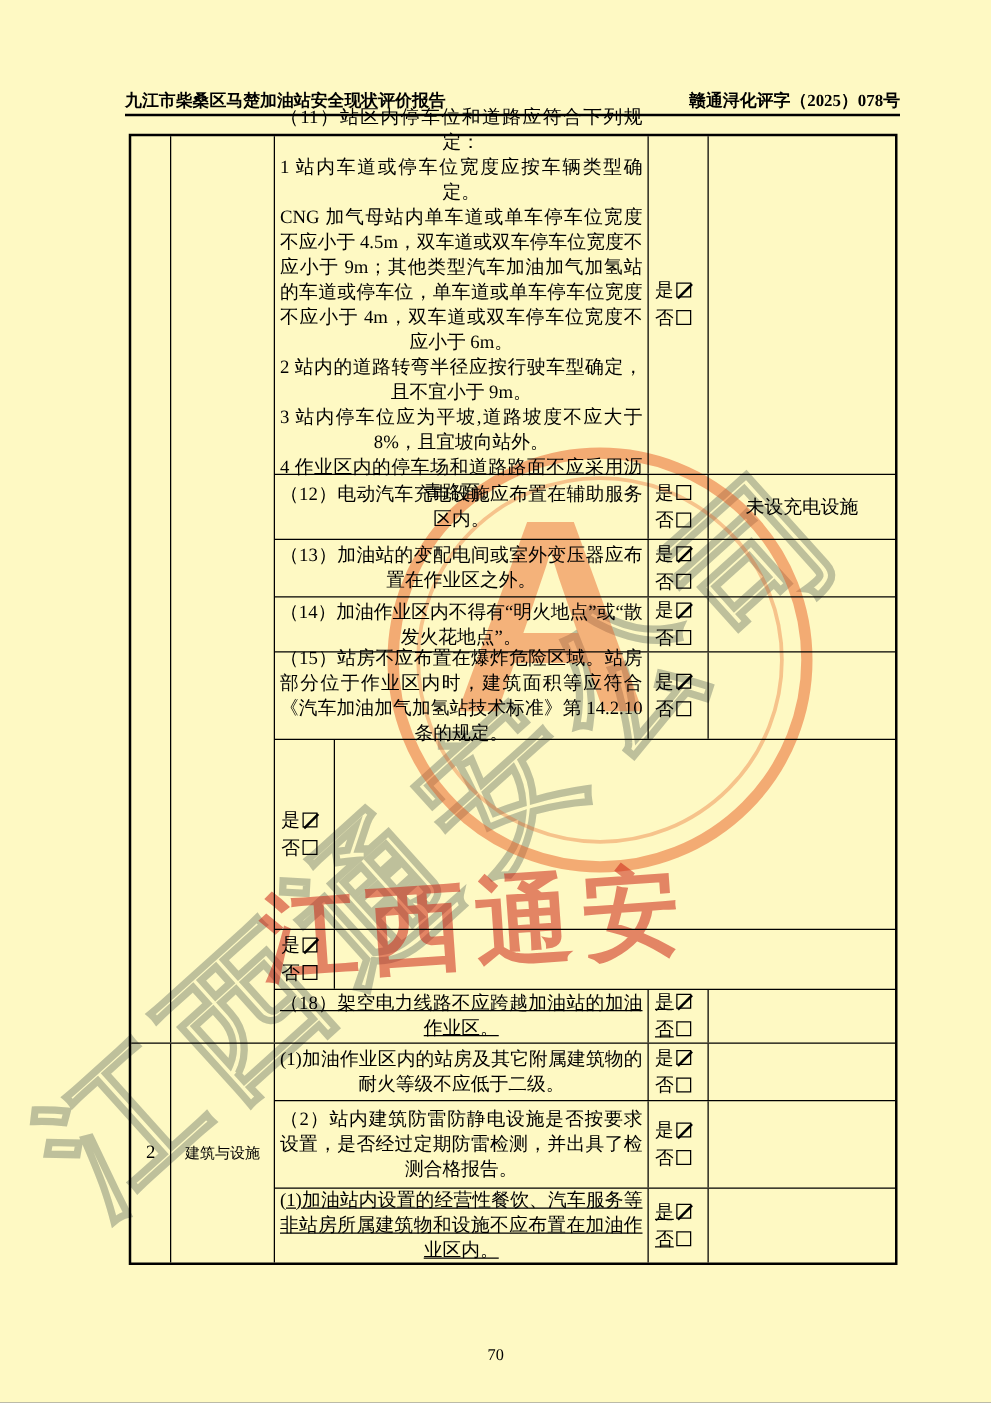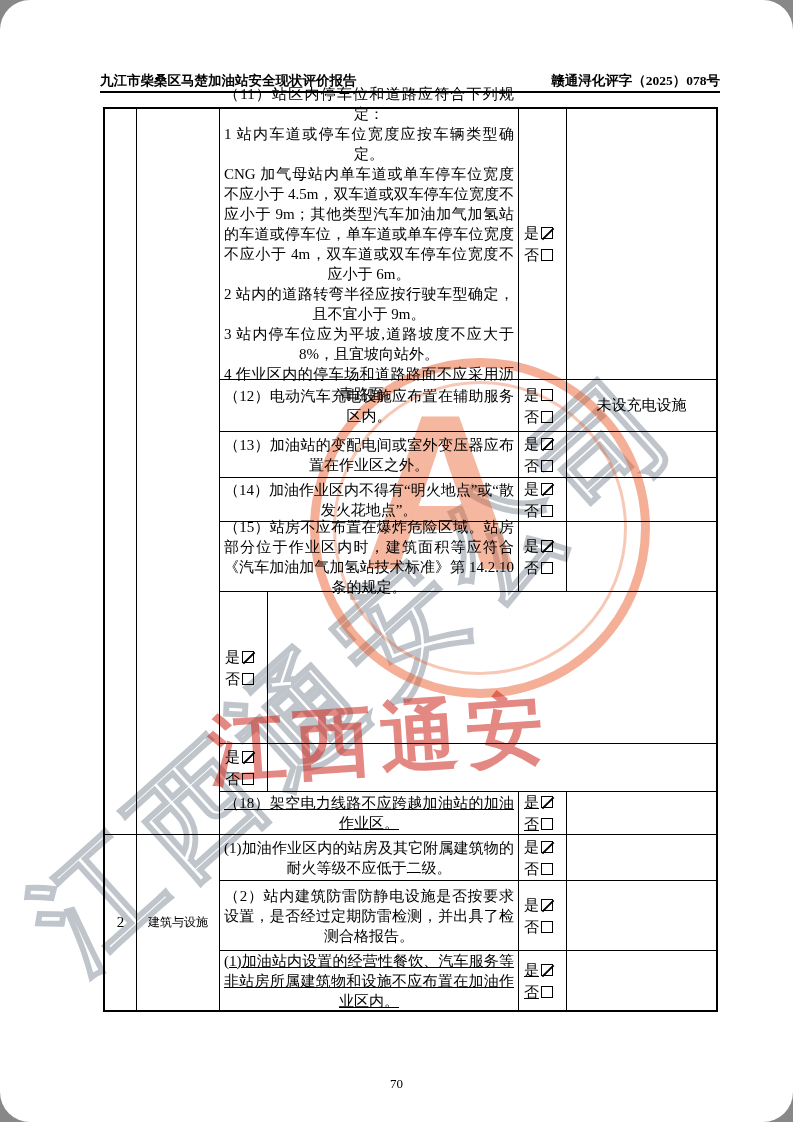--- a/index.html
+++ b/index.html
@@ -1,20 +1,20 @@
 <!DOCTYPE html>
 <html><head>
 <meta charset="utf-8">
 <style>
   * { margin:0; padding:0; box-sizing:border-box; }
   html,body { background:#888; }
   #page {
     position:relative; width:793px; height:1122px; margin:0 auto;
-    background:#ffffff; overflow:hidden;
-    font-family:"Liberation Serif","DejaVu Serif",serif; color:#000;border-radius:30px;
+    background:#fef9c3; overflow:hidden;
+    font-family:"Liberation Serif","DejaVu Serif",serif; color:#000;
   }
   
   .hdr { position:absolute; left:100px; right:73px; top:62px; height:28px;
          display:flex; justify-content:space-between; align-items:flex-end;
          font-size:13.5px; font-weight:bold; }
   .hdr-rule { position:absolute; left:100px; right:73px; top:91px; height:0;
               border-top:2px solid #000; }
   
   .tbl { position:absolute; left:103px; top:107px; width:615px;
          border:2px solid #000; background:transparent; }

